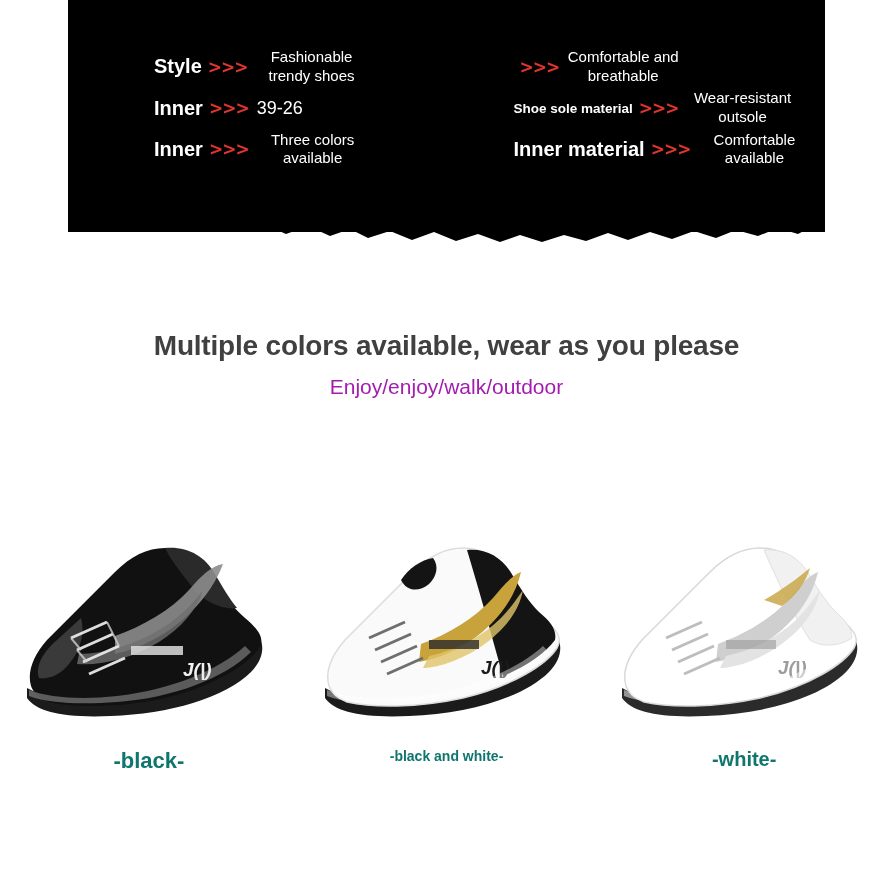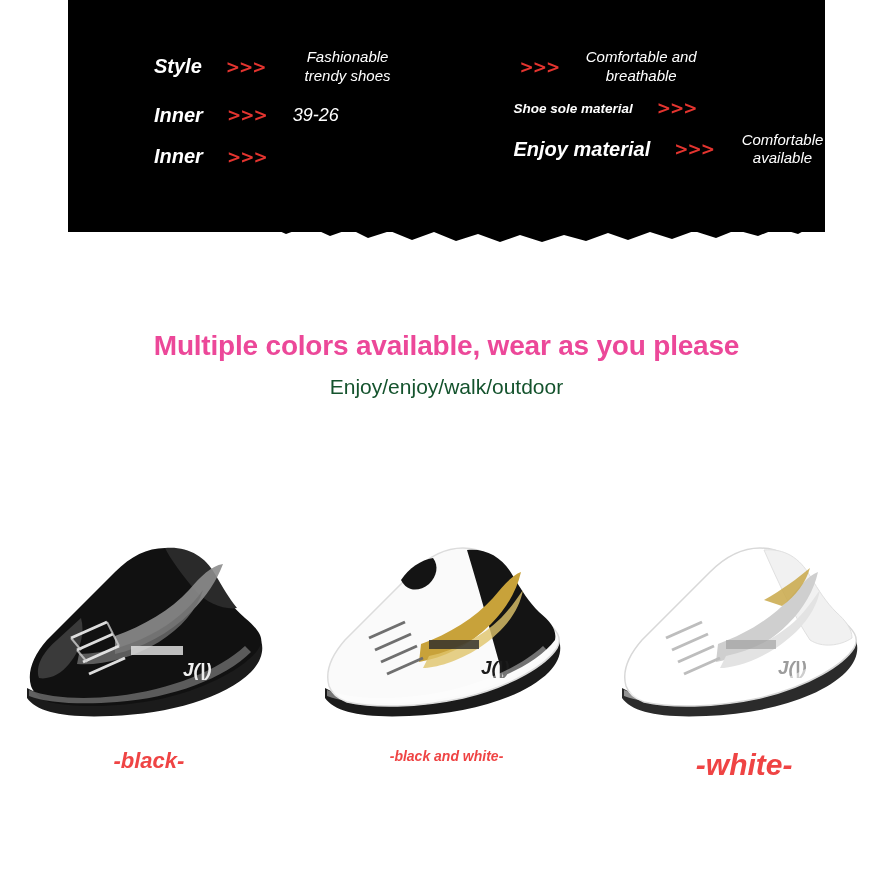--- a/index.html
+++ b/index.html
@@ -50,22 +50,21 @@
     justify-content: space-between;
     padding-top: 18px;
     padding-bottom: 22px;
   }
   .spec-col.left { padding-left: 86px; }
   .spec-col.right { padding-left: 48px; }
 
   .spec-row {
     display: flex;
     align-items: center;
-    gap: 18px;
-    font-style: italic;
+    gap: 0px;
   }
   .spec-label {
     color: #ffffff;
     font-size: 20px;
     font-weight: bold;
     white-space: nowrap;
   }
   .spec-label.small {
     font-size: 13.5px;
     font-weight: bold;
@@ -91,31 +90,31 @@
     max-width: none;
   }
   .spec-value.rt { text-align: center; }
 
   
   .headline {
     position: absolute;
     top: 330px;
     width: 893px;
     text-align: center;
-    color: #ec4899;
+    color: #404040;
     font-size: 28px;
     font-weight: bold;
     letter-spacing: -0.2px;
   }
   .subhead {
     position: absolute;
     top: 375px;
     width: 893px;
     text-align: center;
-    color: #14532d;
+    color: #a21caf;
     font-size: 21px;
   }
 
   
   .gallery {
     position: absolute;
     top: 440px;
     left: 0;
     width: 893px;
     height: 420px;
@@ -130,28 +129,27 @@
     justify-content: flex-start;
   }
   .shoe-art {
     width: 260px;
     height: 300px;
     position: relative;
   }
   .caption {
     font-size: 21px;
     font-weight: bold;
-    color: #ef4444;
+    color: #0f766e;
     margin-top: 8px;
     white-space: nowrap;
-    font-style: italic;
   }
   .cap-black { font-size: 22px; }
   .cap-bw { font-size: 14px; }
-  .cap-white { font-size: 30px; }
+  .cap-white { font-size: 20px; }
 
   svg { display: block; }
 </style>
 </head>
 <body>
 
 <div class="spec-panel">
   <div class="spec-cols">
 
     <div class="spec-col left">
@@ -161,34 +159,36 @@
         <span class="spec-value">Fashionable trendy shoes</span>
       </div>
       <div class="spec-row">
         <span class="spec-label">Inner</span>
         <span class="arrows">&gt;&gt;&gt;</span>
         <span class="spec-value big">39-26</span>
       </div>
       <div class="spec-row">
         <span class="spec-label">Inner</span>
         <span class="arrows">&gt;&gt;&gt;</span>
+        <span class="spec-value">Three colors available</span>
       </div>
     </div>
 
     <div class="spec-col right">
       <div class="spec-row">
         <span class="arrows">&gt;&gt;&gt;</span>
         <span class="spec-value rt">Comfortable and breathable</span>
       </div>
       <div class="spec-row">
         <span class="spec-label small">Shoe sole material</span>
         <span class="arrows">&gt;&gt;&gt;</span>
-      </div>
-      <div class="spec-row">
-        <span class="spec-label">Enjoy material</span>
+        <span class="spec-value rt">Wear-resistant outsole</span>
+      </div>
+      <div class="spec-row">
+        <span class="spec-label">Inner material</span>
         <span class="arrows">&gt;&gt;&gt;</span>
         <span class="spec-value rt">Comfortable available</span>
       </div>
     </div>
 
   </div>
 </div>
 
 <svg class="torn-edge" width="757" height="52" viewBox="0 0 757 52">
   <path d="M0,0 L0,30 L14,26 L30,33 L48,24 L66,31 L88,22 L104,30 L124,24 L142,33 L160,27 L180,36 L198,29 L218,38 L240,30 L262,40 L282,33 L300,42 L322,35 L344,44 L366,36 L388,45 L410,38 L432,46 L452,39 L474,46 L496,39 L518,45 L540,37 L560,44 L582,36 L604,43 L626,35 L648,42 L668,34 L690,40 L710,32 L730,38 L745,30 L757,34 L757,0 Z" fill="#000000"></path>

